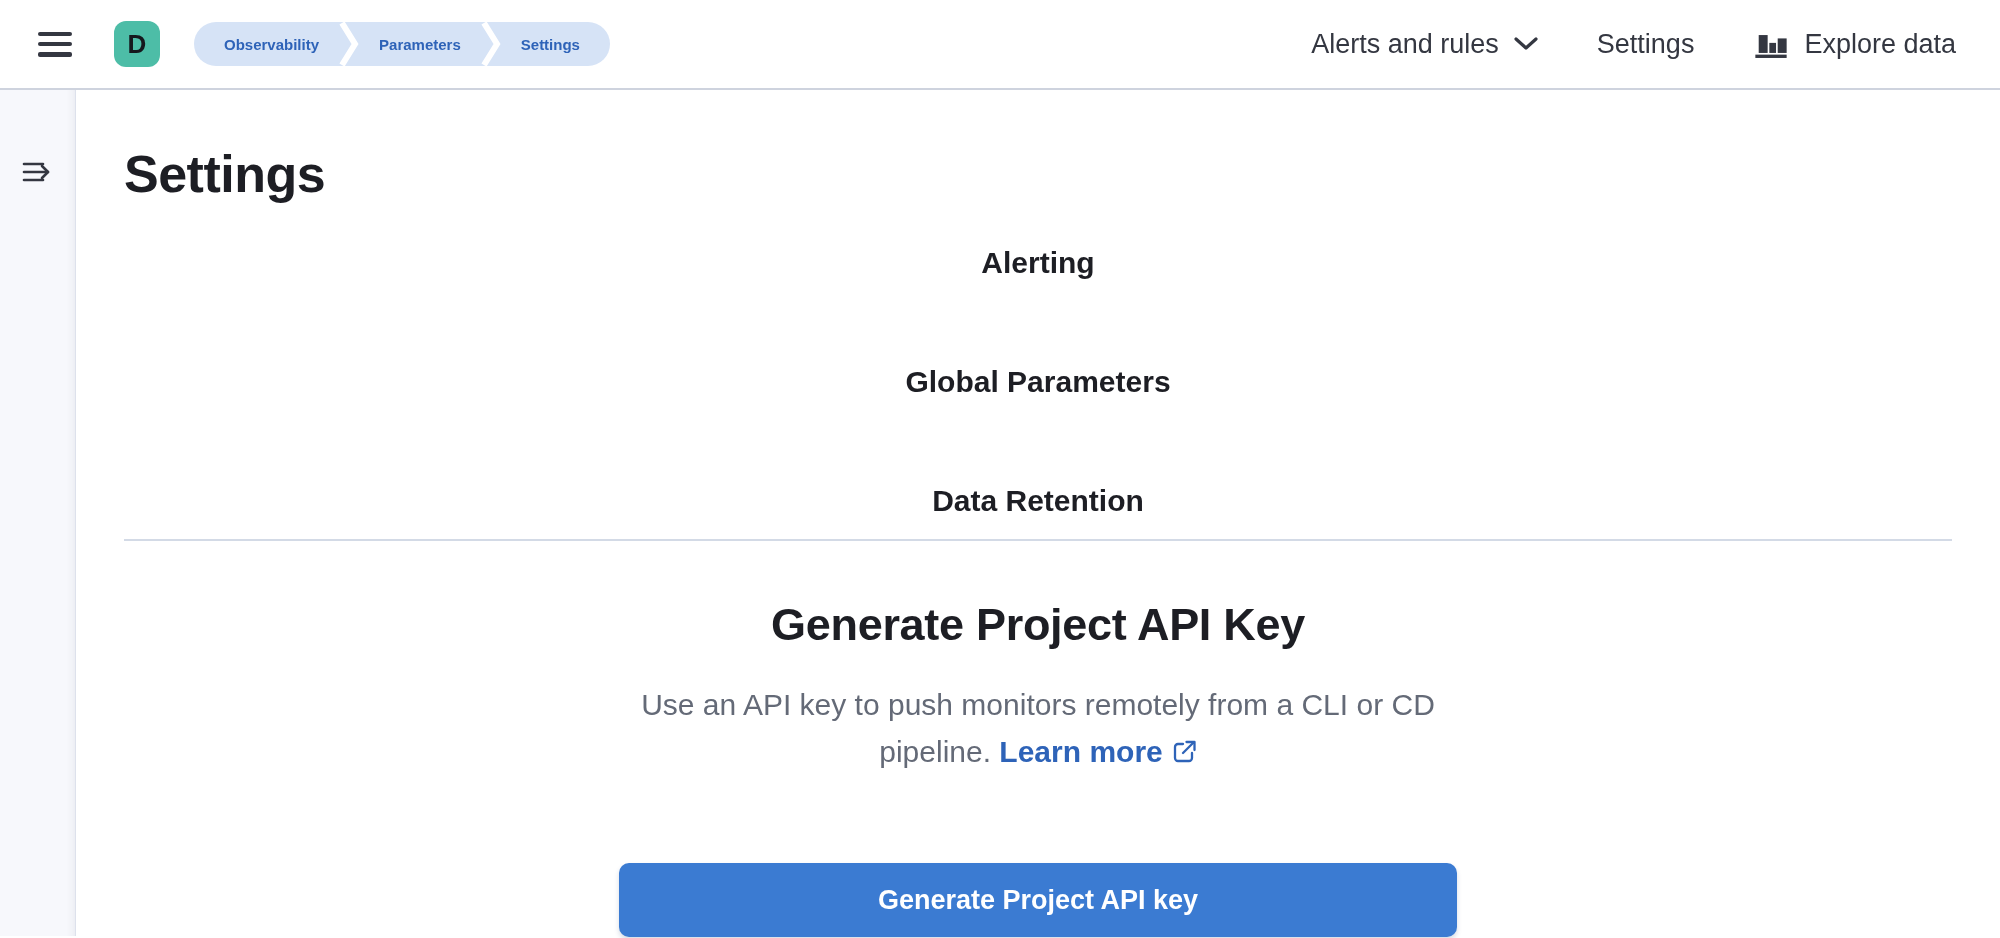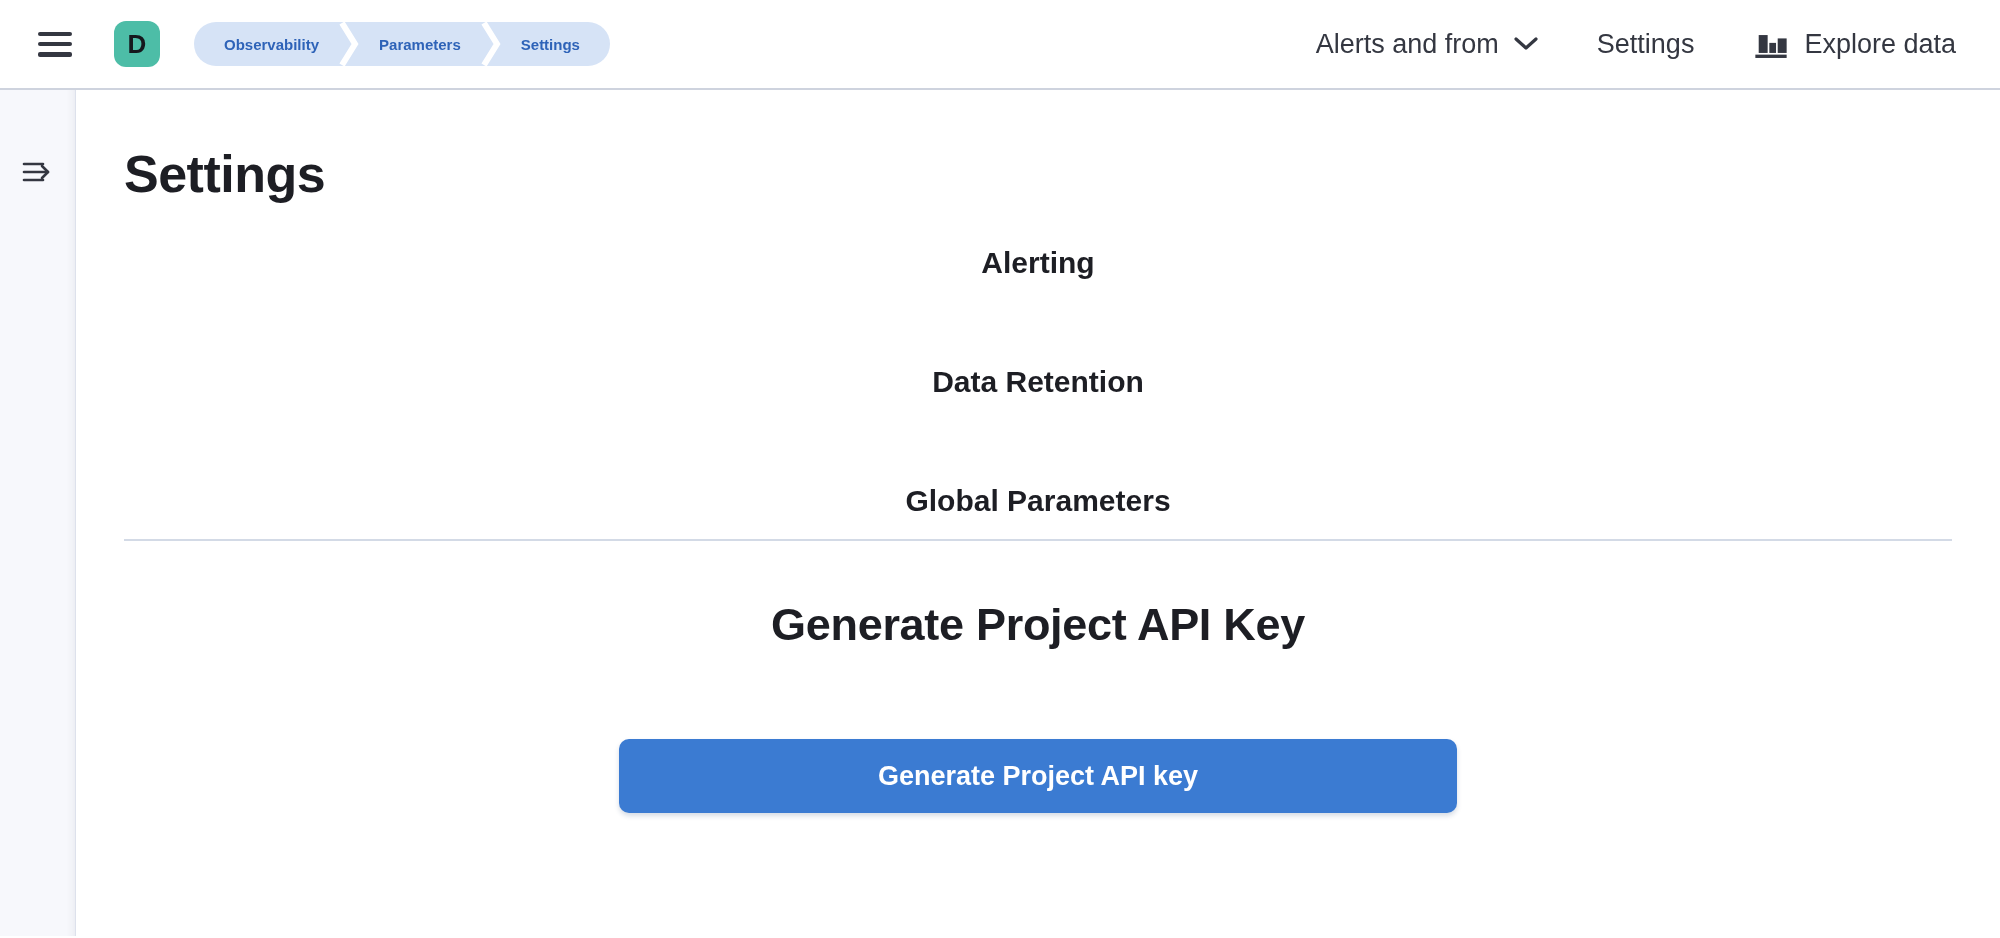--- a/index.html
+++ b/index.html
@@ -170,21 +170,21 @@
     <span class="crumb">Parameters</span>
     <svg class="crumb-sep" viewBox="0 0 20 44">
         <polyline points="3,1 16,22 3,43" fill="none" stroke="#ffffff" stroke-width="6"></polyline>
       </svg>
     <span class="crumb">Settings</span>
   </nav>
 
   <div class="header-spacer"></div>
 
   <button class="header-item">
-    <span>Alerts and from</span>
+    <span>Alerts and rules</span>
     <svg width="26" height="16" viewBox="0 0 26 16">
       <polyline points="3,3 13,12 23,3" fill="none" stroke="#343741" stroke-width="3.2" stroke-linecap="round" stroke-linejoin="round"></polyline>
     </svg>
   </button>
 
   <button class="header-item">
     <span>Settings</span>
   </button>
 
   <button class="header-item">
@@ -211,22 +211,31 @@
         </g>
       </svg>
     </button>
   </div>
 
   <div class="content">
     <h1 class="page-title">Settings</h1>
 
     <div class="tabs">
       <button class="tab">Alerting</button>
+      <button class="tab">Global Parameters</button>
       <button class="tab">Data Retention</button>
-      <button class="tab">Global Parameters</button>
     </div>
 
     <div class="empty-state">
       <h2 class="empty-heading">Generate Project API Key</h2>
+      <p class="empty-desc"><span>Use an API key to push monitors remotely from a CLI or CD pipeline.</span>
+        <a class="learn-more"><span>Learn more</span><svg width="26" height="26" viewBox="0 0 26 26">
+            <g stroke="#2e63b8" stroke-width="2.3" fill="none" stroke-linecap="round" stroke-linejoin="round">
+              <path d="M12 5 H7 a3 3 0 0 0 -3 3 v11 a3 3 0 0 0 3 3 h11 a3 3 0 0 0 3 -3 v-5"></path>
+              <path d="M12 14 L22.5 3.5"></path>
+              <path d="M15.5 3 h8 v8"></path>
+            </g>
+          </svg></a>
+      </p>
       <button class="generate-btn">Generate Project API key</button>
     </div>
   </div>
 </div>
 
 </body></html>

